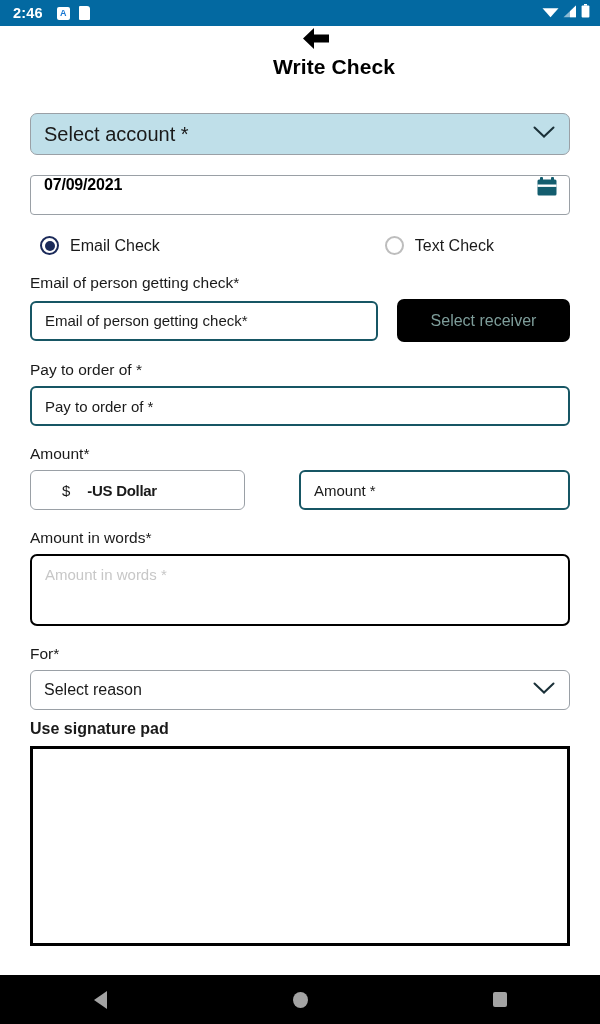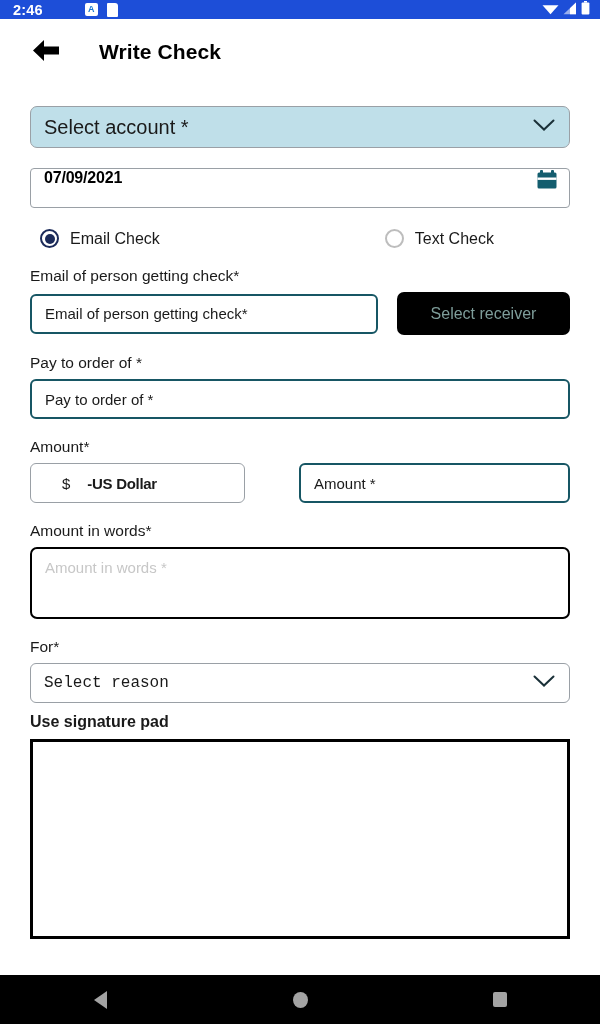--- a/index.html
+++ b/index.html
@@ -11,27 +11,26 @@
   }
 
   body {
     font-family: "Liberation Sans", sans-serif;
     background: #ffffff;
     position: relative;
   }
 
   
   .status-bar {
-    height: 19px;
-    background: #1d4ed8;
+    height: 26px;
+    background: #0369a1;
     display: flex;
     align-items: center;
     padding: 0 10px 0 13px;
     color: #ffffff;
-    gap: 28px;
   }
   .status-time {
     font-size: 14.5px;
     font-weight: bold;
     letter-spacing: .2px;
     color: #ffffff;
   }
   .status-left-icons {
     display: flex;
     align-items: center;
@@ -60,20 +59,21 @@
     border-radius: 1px 3px 1px 1px;
   }
 
   
   .app-bar {
     height: 66px;
     background: #ffffff;
     display: flex;
     align-items: center;
     padding-left: 30px;
+    flex-direction: column;
   }
   .back-arrow { cursor: pointer; display: block; }
   .app-title {
     font-size: 21px;
     font-weight: bold;
     color: #000000;
     margin-left: 38px;
     letter-spacing: .1px;
   }
 
@@ -243,21 +243,20 @@
     border: 1.8px solid #9aa0a6;
     border-radius: 6px;
     display: flex;
     align-items: center;
     padding: 0 14px 0 13px;
     cursor: pointer;
   }
   .select-reason .txt {
     font-size: 16px;
     color: #1a1a1a;
-    font-family: Liberation Mono, monospace;
   }
 
   .sig-section { margin-top: 10px; }
   .sig-pad {
     width: 100%;
     height: 200px;
     border: 3px solid #000000;
     background: #ffffff;
     margin-top: 8px;
     cursor: crosshair;

